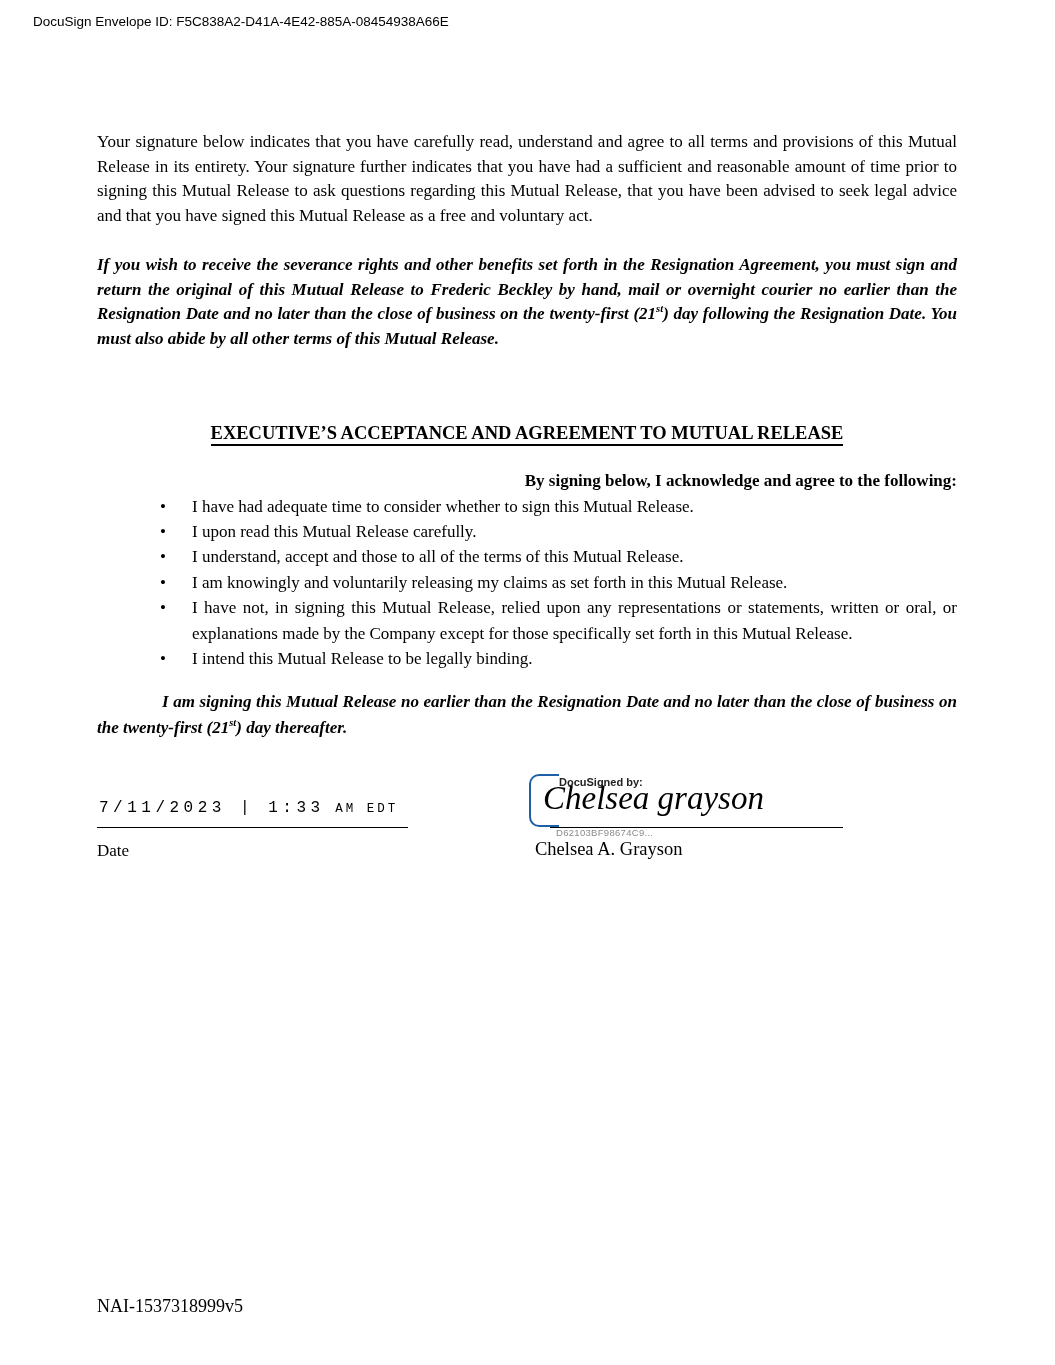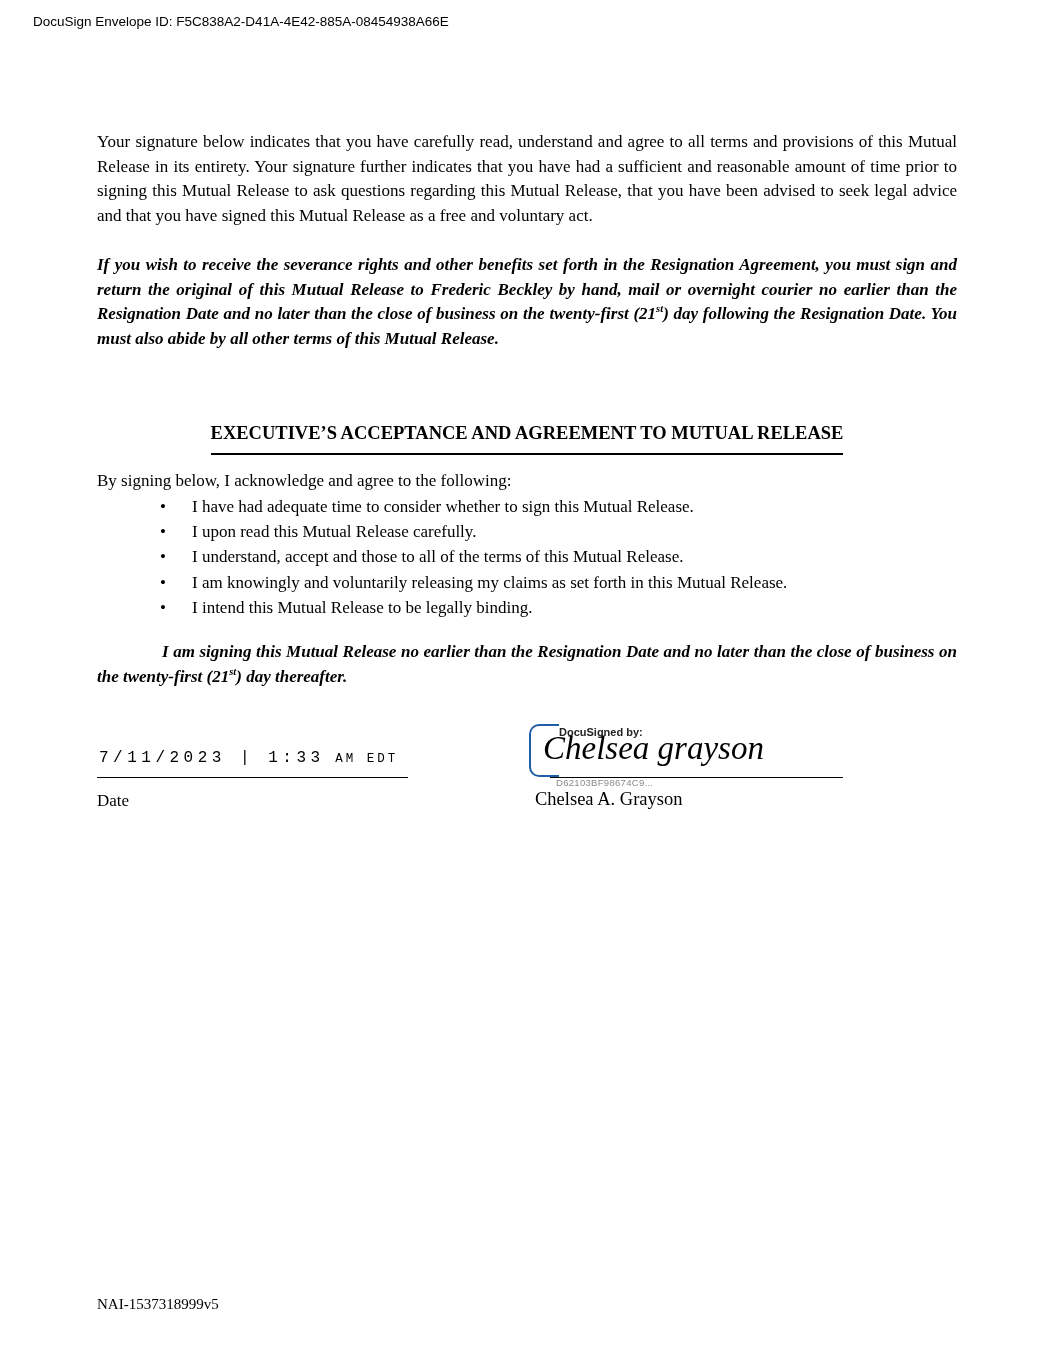--- a/index.html
+++ b/index.html
@@ -40,22 +40,22 @@
     font-family: Liberation Serif, serif;
   }
   sup { font-size: 0.62em; vertical-align: super; line-height: 0; }
   .doc-heading {
     margin-top: 70px;
     text-align: center;
     font-weight: bold;
     font-size: 18.5px;
     line-height: 24px;
   }
-  .doc-heading .underline { border-bottom: 2px solid #000; padding-bottom: 10px; font-family: Liberation Serif, serif; }
-  .list-intro { margin-top: 24px; text-align: left; }
+  .doc-heading .underline { border-bottom: 2px solid #000; padding-bottom: 1px; font-family: Liberation Serif, serif; }
+  .list-intro { margin-top: 24px; text-align: right; font-weight: bold; }
   ul.ack-list {
     list-style: none;
     padding-left: 95px;
     line-height: 25.4px;
   }
   ul.ack-list li {
     position: relative;
     text-align: justify;
   }
   ul.ack-list li::before {
@@ -157,21 +157,21 @@
     position: absolute;
     left: 6px;
     top: 72px;
     font-size: 18.5px;
     white-space: nowrap;
   }
   .doc-footer {
     position: absolute;
     left: 97px;
     top: 1296px;
-    font-size: 15px;
+    font-size: 18px;
     text-align: center;
   }
 </style>
 </head>
 <body>
 
 <div class="page">
 
   <div class="envelope-header">DocuSign Envelope ID: F5C838A2-D41A-4E42-885A-08454938A66E</div>
 
@@ -183,20 +183,21 @@
 
     <h1 class="doc-heading"><span class="underline">EXECUTIVE’S ACCEPTANCE AND AGREEMENT TO MUTUAL RELEASE</span></h1>
 
     <p class="list-intro">By signing below, I acknowledge and agree to the following:</p>
 
     <ul class="ack-list">
       <li>I have had adequate time to consider whether to sign this Mutual Release.</li>
       <li>I upon read this Mutual Release carefully.</li>
       <li>I understand, accept and those to all of the terms of this Mutual Release.</li>
       <li>I am knowingly and voluntarily releasing my claims as set forth in this Mutual Release.</li>
+      <li>I have not, in signing this Mutual Release, relied upon any representations or statements, written or oral, or explanations made by the Company except for those specifically set forth in this Mutual Release.</li>
       <li>I intend this Mutual Release to be legally binding.</li>
     </ul>
 
     <p class="para bold-italic closing"><span>I am signing this Mutual Release no earlier than the Resignation Date and no later than the close of business on the twenty-first (21</span><sup>st</sup><span>) day thereafter.</span></p>
 
     <div class="signature-area">
 
       <div class="date-value"><span>7/11/2023 | 1:33</span><span class="zone"> AM EDT</span></div>
 
       <div class="date-line"></div>

